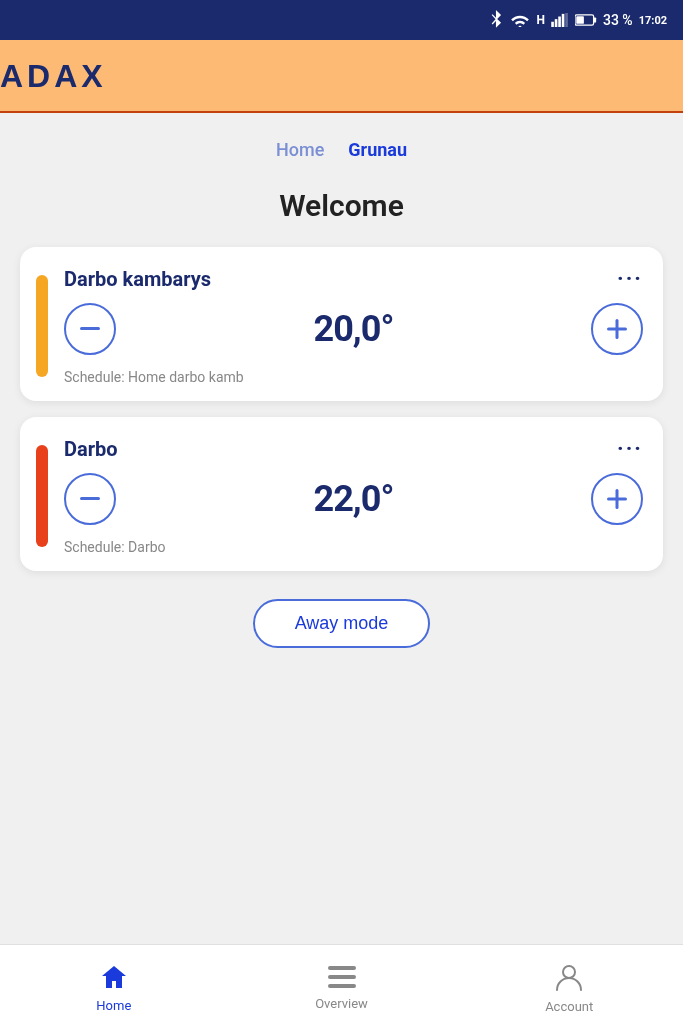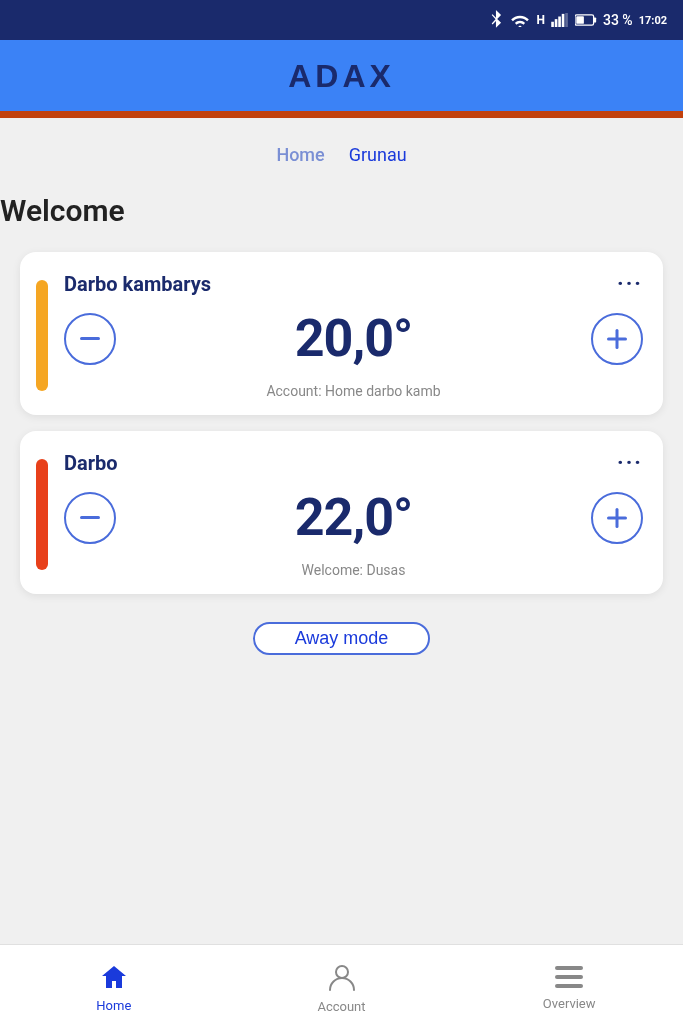--- a/index.html
+++ b/index.html
@@ -32,26 +32,26 @@
       align-items: center;
       gap: 6px;
     }
     .status-time {
       font-weight: bold;
       font-size: 11px;
     }
 
     
     .app-header {
-      background: #3b82f6;
-      display: flex;
-      align-items: center;
-      justify-content: center;
+      background: #fdba74;
+      display: flex;
+      align-items: center;
+      justify-content: flex-start;
       padding: 18px 0 16px;
-      border-bottom: 7px solid #c2410c;
+      border-bottom: 2px solid #c2410c;
     }
     .app-logo {
       font-size: 32px;
       font-weight: 900;
       color: #1a2a6c;
       letter-spacing: 4px;
       font-family: Arial Black, Arial, sans-serif;
     }
 
     
@@ -72,25 +72,26 @@
     .location-tab {
       font-size: 18px;
       font-weight: 500;
       color: #7a8fd4;
       cursor: pointer;
       padding: 4px 0;
       text-decoration: none;
     }
     .location-tab.active {
       color: #1a3adb;
-      font-weight: 400;
+      font-weight: 700;
     }
 
     
     .welcome-title {
+      text-align: center;
       font-size: 30px;
       font-weight: 600;
       color: #222;
       padding: 16px 0 24px;
     }
 
     
     .room-cards {
       padding: 0 20px;
       display: flex;
@@ -100,21 +101,20 @@
 
     .room-card {
       background: white;
       border-radius: 16px;
       padding: 20px 20px 16px 0;
       display: flex;
       align-items: stretch;
       box-shadow: 0 2px 8px rgba(0,0,0,0.08);
       position: relative;
       overflow: hidden;
-      text-align: center;
     }
 
     .room-card-accent {
       width: 12px;
       border-radius: 8px;
       margin: 8px 16px 8px 16px;
       flex-shrink: 0;
     }
     .accent-yellow { background: #f5a623; }
     .accent-orange { background: #e8401a; }
@@ -164,21 +164,21 @@
       align-items: center;
       justify-content: center;
       cursor: pointer;
       font-size: 28px;
       color: #4a6cdb;
       font-weight: 300;
       line-height: 1;
     }
 
     .room-temp {
-      font-size: 52px;
+      font-size: 36px;
       font-weight: 700;
       color: #1a2a6c;
       letter-spacing: -1px;
     }
 
     .room-schedule {
       font-size: 14px;
       color: #888;
       margin-top: 2px;
     }
@@ -187,21 +187,21 @@
     .away-mode-container {
       display: flex;
       justify-content: center;
       padding: 28px 0 16px;
     }
 
     .away-mode-btn {
       background: white;
       border: 2px solid #4a6cdb;
       border-radius: 30px;
-      padding: 4px 40px;
+      padding: 12px 40px;
       font-size: 18px;
       font-weight: 500;
       color: #1a3adb;
       cursor: pointer;
     }
 
     
     .bottom-nav {
       background: white;
       display: flex;
@@ -303,21 +303,21 @@
             </svg>
           </button>
           <span class="room-temp">20,0°</span>
           <button class="temp-btn">
             <svg width="20" height="20" viewBox="0 0 20 20" fill="none">
               <rect x="8.5" y="0" width="3" height="20" rx="1.5" fill="#4a6cdb"></rect>
               <rect x="0" y="8.5" width="20" height="3" rx="1.5" fill="#4a6cdb"></rect>
             </svg>
           </button>
         </div>
-        <div class="room-schedule">Account: Home darbo kamb</div>
+        <div class="room-schedule">Schedule: Home darbo kamb</div>
       </div>
     </div>
 
     <div class="room-card">
       <div class="room-card-accent accent-orange"></div>
       <div class="room-card-body">
         <div class="room-card-header">
           <span class="room-name">Darbo</span>
           <span class="room-menu-btn">···</span>
         </div>
@@ -328,57 +328,57 @@
             </svg>
           </button>
           <span class="room-temp">22,0°</span>
           <button class="temp-btn">
             <svg width="20" height="20" viewBox="0 0 20 20" fill="none">
               <rect x="8.5" y="0" width="3" height="20" rx="1.5" fill="#4a6cdb"></rect>
               <rect x="0" y="8.5" width="20" height="3" rx="1.5" fill="#4a6cdb"></rect>
             </svg>
           </button>
         </div>
-        <div class="room-schedule">Welcome: Dusas</div>
+        <div class="room-schedule">Schedule: Darbo</div>
       </div>
     </div>
 
   </div>
 
   <div class="away-mode-container">
     <button class="away-mode-btn">Away mode</button>
   </div>
 
 </div>
 
 <div class="bottom-nav">
 
   <div class="nav-item active">
     <span class="nav-icon">
       <svg width="28" height="26" viewBox="0 0 28 26" fill="#1a3adb">
         <path d="M14 2L2 12H6V24H12V17H16V24H22V12H26L14 2Z"></path>
       </svg>
     </span>
     <span class="nav-label">Home</span>
-  </div>
-
-  <div class="nav-item">
-    <span class="nav-icon">
-      <svg width="26" height="28" viewBox="0 0 26 28" fill="none" stroke="#888" stroke-width="2">
-        <circle cx="13" cy="9" r="6"></circle>
-        <path d="M1 27C1 20.4 6.4 15 13 15C19.6 15 25 20.4 25 27" stroke-linecap="round"></path>
-      </svg>
-    </span>
-    <span class="nav-label">Account</span>
   </div>
 
   <div class="nav-item">
     <span class="nav-icon">
       <svg width="28" height="22" viewBox="0 0 28 22" fill="#888">
         <rect x="0" y="0" width="28" height="4" rx="2"></rect>
         <rect x="0" y="9" width="28" height="4" rx="2"></rect>
         <rect x="0" y="18" width="28" height="4" rx="2"></rect>
       </svg>
     </span>
     <span class="nav-label">Overview</span>
   </div>
 
+  <div class="nav-item">
+    <span class="nav-icon">
+      <svg width="26" height="28" viewBox="0 0 26 28" fill="none" stroke="#888" stroke-width="2">
+        <circle cx="13" cy="9" r="6"></circle>
+        <path d="M1 27C1 20.4 6.4 15 13 15C19.6 15 25 20.4 25 27" stroke-linecap="round"></path>
+      </svg>
+    </span>
+    <span class="nav-label">Account</span>
+  </div>
+
 </div>
 
 </body></html>

